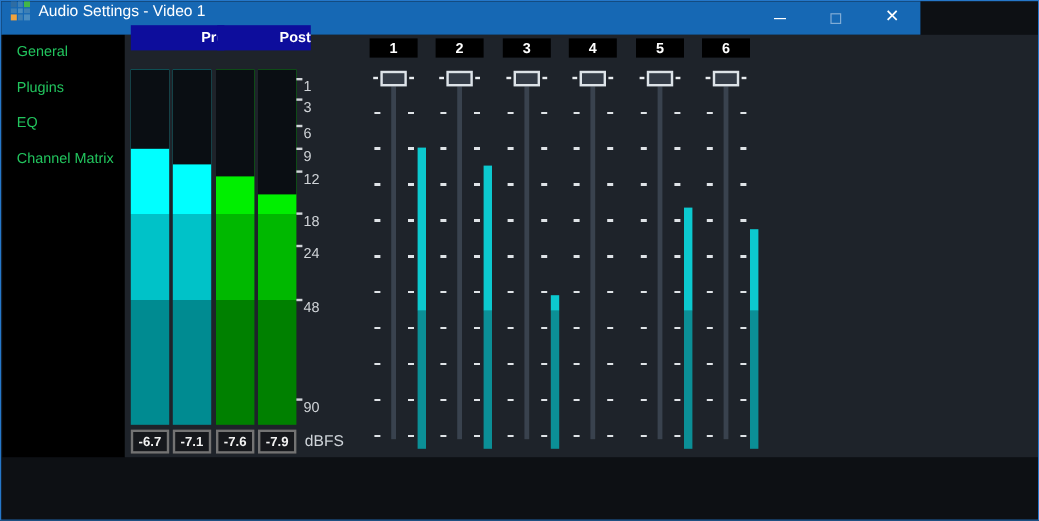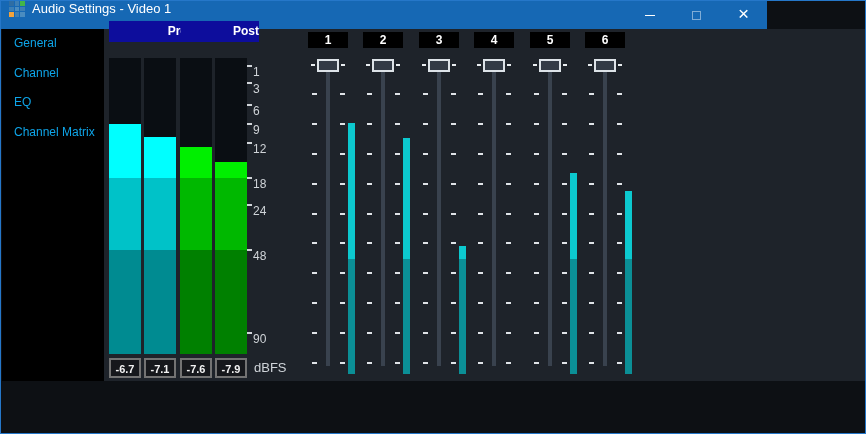--- a/index.html
+++ b/index.html
@@ -12,21 +12,21 @@
   .logo div{width:100%;height:100%;}
   .title-text{margin-left:7px;color:#fff;font-size:13px;}
   .tb-spacer{flex:1;}
   .tb-btn{width:47px;height:28px;display:flex;align-items:center;justify-content:center;}
   .glyph-min{width:10px;height:1px;background:#fff;}
   .glyph-max{width:9px;height:9px;border:1px solid rgba(255,255,255,.45);}
   .glyph-close{color:#fff;font-size:19px;line-height:28px;margin-top:-2px;}
 
   
   .sidebar{position:absolute;left:1px;top:28px;width:102px;height:352px;background:#000;}
-  .side-item{height:29.6px;line-height:29.6px;padding-left:12px;color:#0ea5e9;font-size:12px;white-space:nowrap;}
+  .side-item{height:29.6px;line-height:29.6px;padding-left:12px;color:#22c55e;font-size:12px;white-space:nowrap;}
   .side-item.active{background:#077c07;color:#fff;}
 
   
   .panel{position:absolute;left:103px;top:28px;width:762px;height:352px;background:#1e232a;}
 
   
   .mhdr{position:absolute;top:20px;width:78px;height:21px;background:#0d0d9c;color:#fff;font-weight:bold;font-size:12px;text-align:right;line-height:21px;}
 
   
   .mcol{position:absolute;top:57px;width:32px;height:296px;}
@@ -89,21 +89,21 @@
     <div class="tb-btn">
         <div class="glyph-max"></div>
       </div>
     <div class="tb-btn">
         <span class="glyph-close">×</span>
       </div>
   </div>
 
   <div class="sidebar">
     <div class="side-item">General</div>
-    <div class="side-item">Channel</div>
+    <div class="side-item">Plugins</div>
     <div class="side-item">EQ</div>
     <div class="side-item">Channel Matrix</div>
   </div>
 
   <div class="panel"></div>
 
   <div class="mhdr" style="left:108px">Pre</div>
   <div class="mhdr" style="left:180px">Post</div>
 
   <div class="mcol preL">

